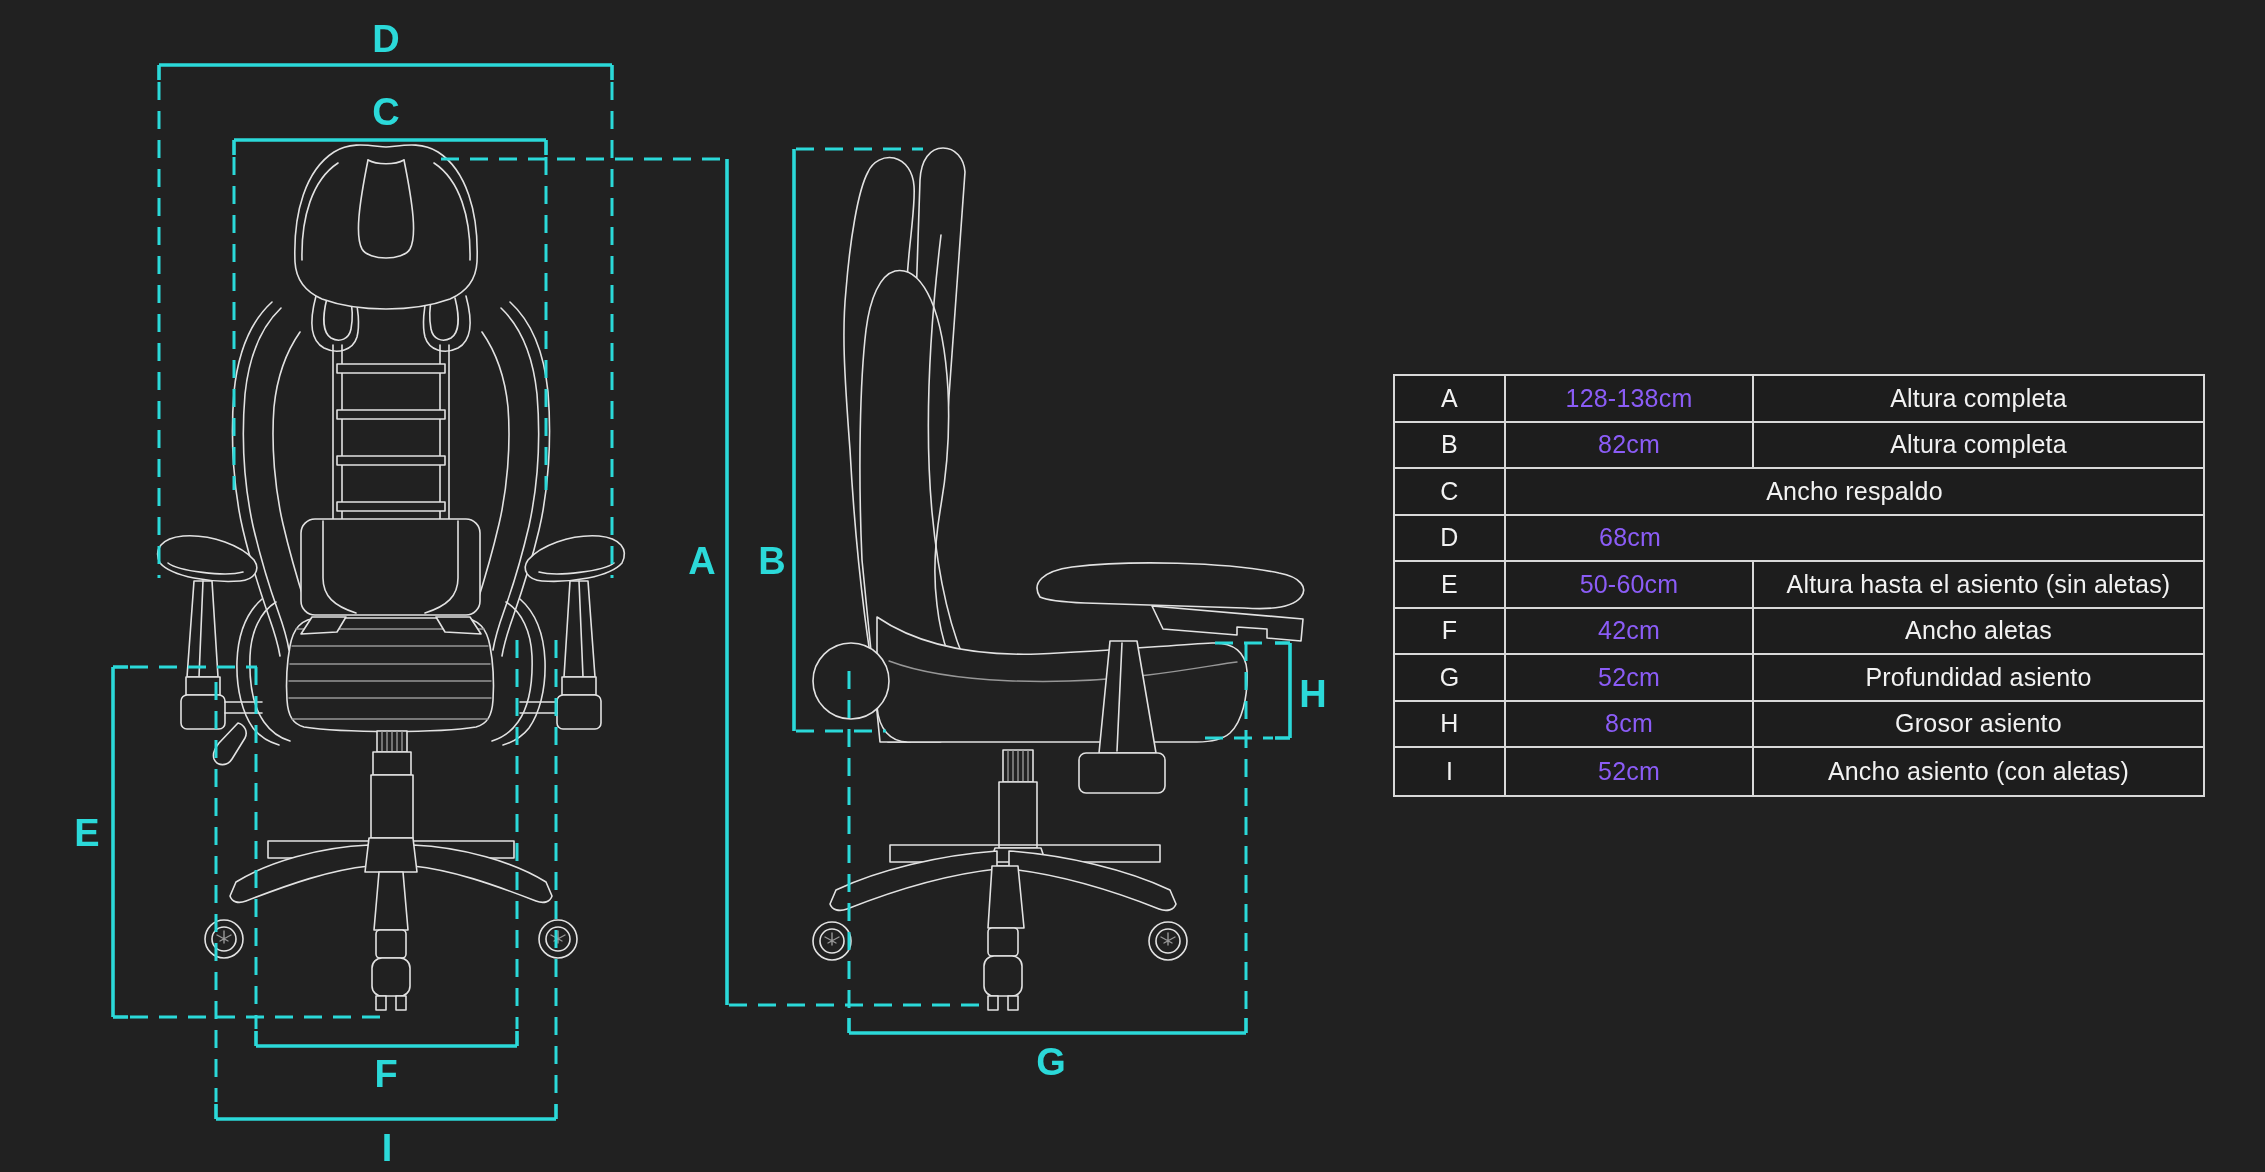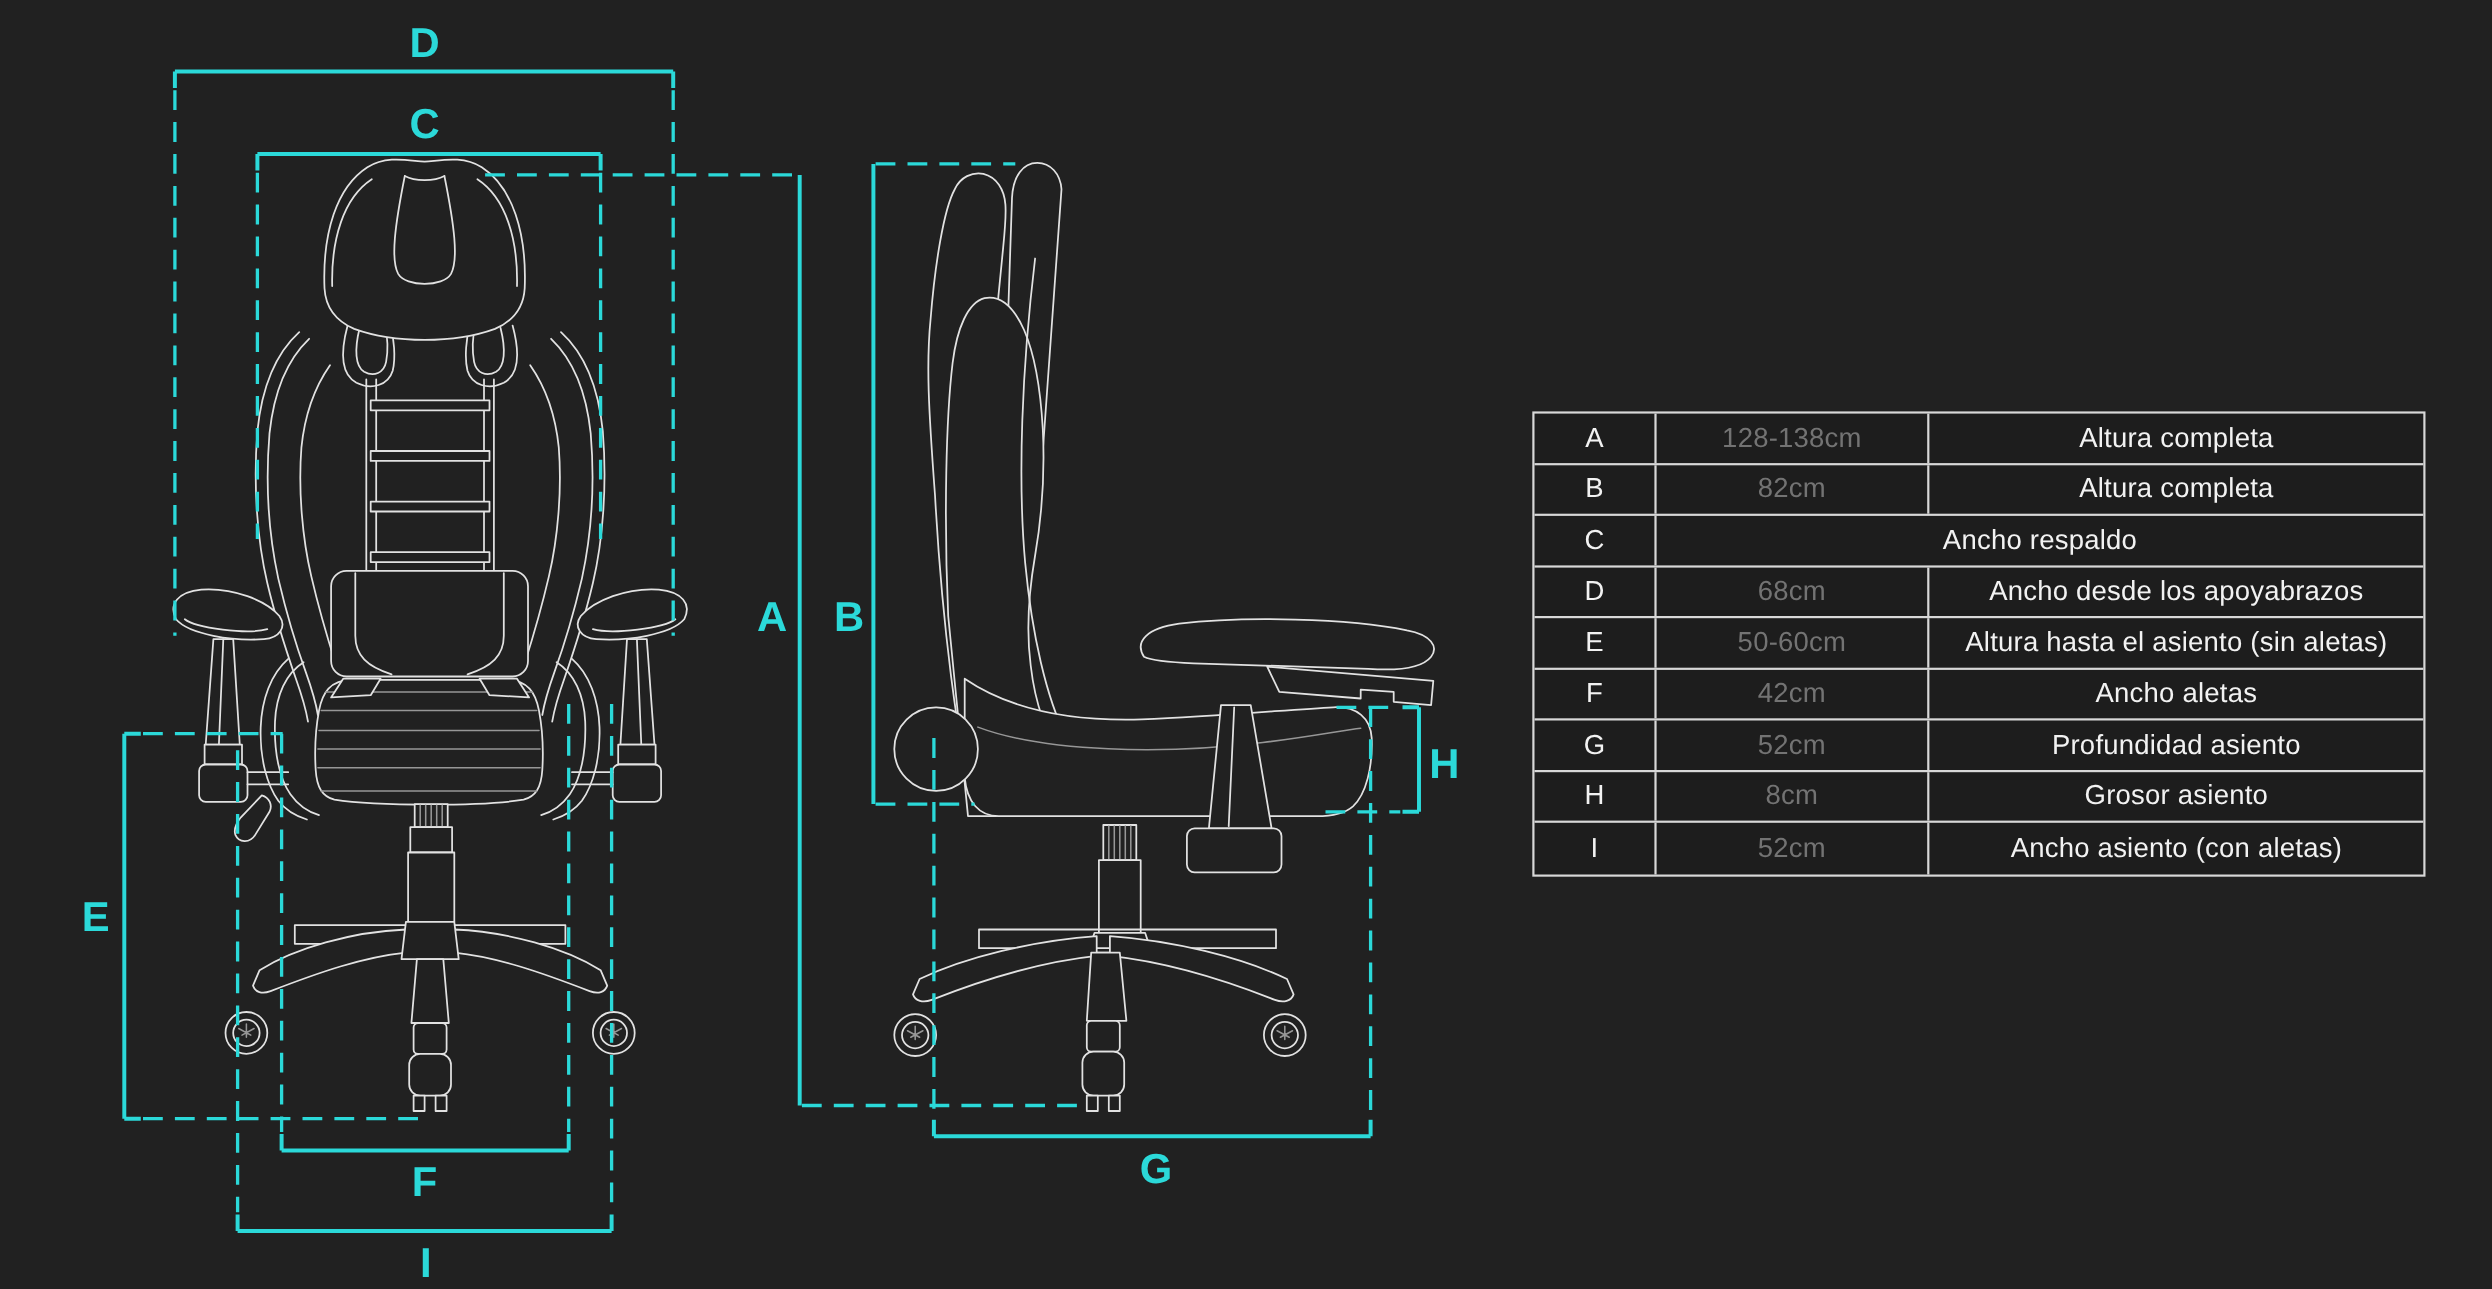--- a/index.html
+++ b/index.html
@@ -28,21 +28,21 @@
   }
   .spec-row{display:flex;height:46.5px;border-bottom:2px solid #d8d8d8;box-sizing:border-box;}
   .spec-row:last-child{border-bottom:none;}
   .spec-cell{
     display:flex;align-items:center;justify-content:center;
     box-sizing:border-box;border-right:2px solid #d8d8d8;
     color:#f2f2f2;font-size:25px;letter-spacing:0.2px;
   }
   .spec-cell:last-child{border-right:none;}
   .cell-letter{width:111px;}
-  .cell-value{width:248px;color:#737373;}
+  .cell-value{width:248px;color:#8b5cf6;}
   .cell-desc{flex:1;}
 </style>
 </head>
 <body>
 
 <div class="canvas">
 
   <svg class="diagram-svg" viewBox="0 0 2265 1172" xmlns="http://www.w3.org/2000/svg">
 
     <g>
@@ -222,21 +222,20 @@
       <div class="spec-cell cell-value">82cm</div>
       <div class="spec-cell cell-desc">Altura completa</div>
     </div>
     <div class="spec-row">
       <div class="spec-cell cell-letter">C</div>
       <div class="spec-cell cell-desc">Ancho respaldo</div>
     </div>
     <div class="spec-row">
       <div class="spec-cell cell-letter">D</div>
       <div class="spec-cell cell-value">68cm</div>
-      <div class="spec-cell cell-desc">Ancho desde los apoyabrazos</div>
     </div>
     <div class="spec-row">
       <div class="spec-cell cell-letter">E</div>
       <div class="spec-cell cell-value">50-60cm</div>
       <div class="spec-cell cell-desc">Altura hasta el asiento (sin aletas)</div>
     </div>
     <div class="spec-row">
       <div class="spec-cell cell-letter">F</div>
       <div class="spec-cell cell-value">42cm</div>
       <div class="spec-cell cell-desc">Ancho aletas</div>

